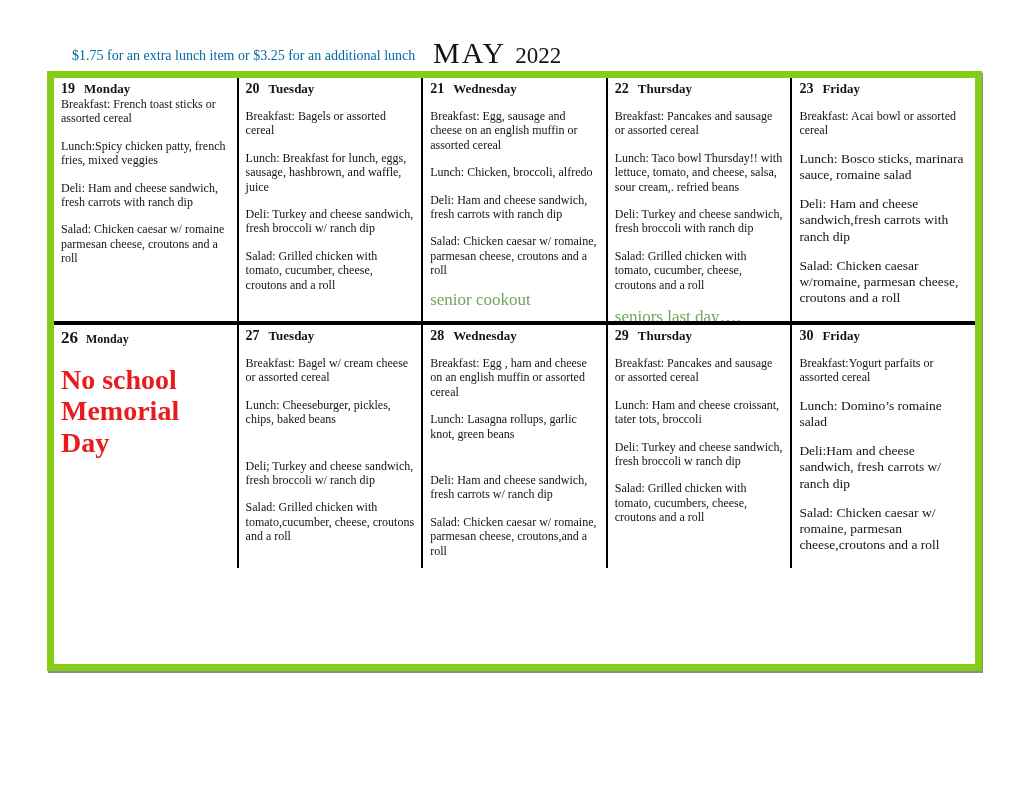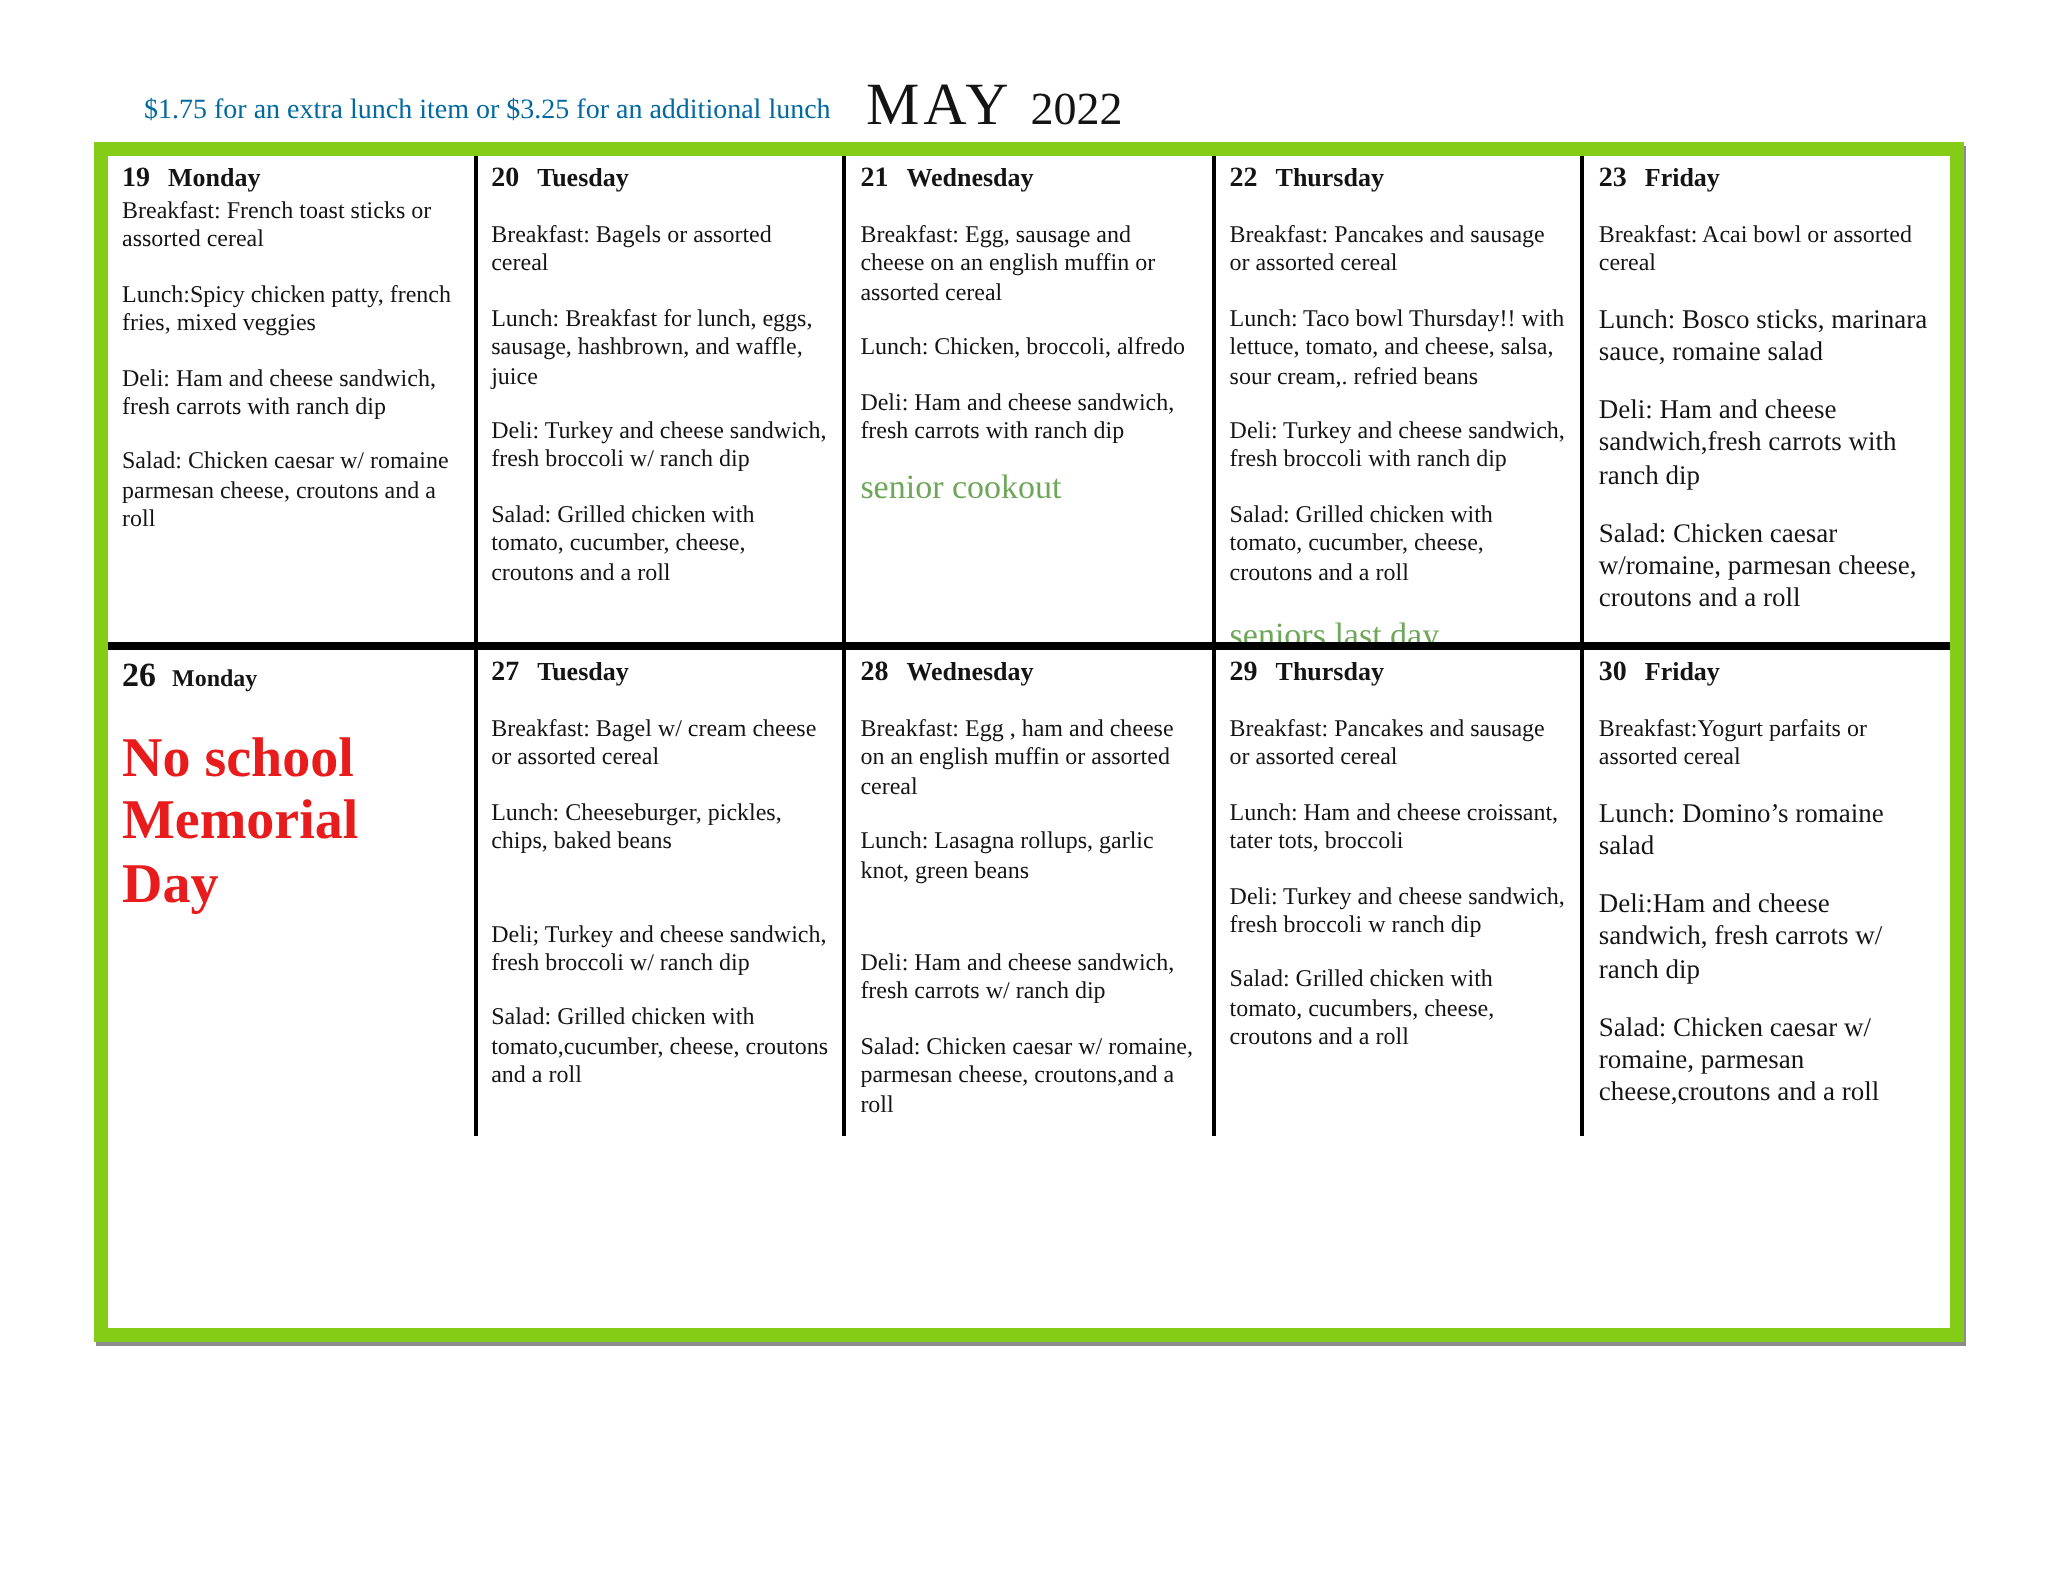--- a/index.html
+++ b/index.html
@@ -87,20 +87,21 @@
       <p class="para">Salad: Grilled chicken with tomato, cucumber, cheese, croutons and a roll</p>
     </div>
 
     <div class="cell">
       <div class="day-header">
         <span class="num">21</span><span class="dname">Wednesday</span>
       </div>
       <p class="para">Breakfast: Egg, sausage and cheese on an english muffin or assorted cereal</p>
       <p class="para">Lunch: Chicken, broccoli, alfredo</p>
       <p class="para">Deli: Ham and cheese sandwich, fresh carrots with ranch dip</p>
+      <p class="para">Salad: Chicken caesar w/ romaine, parmesan cheese, croutons and a roll</p>
       <div class="note-green">senior cookout</div>
     </div>
 
     <div class="cell">
       <div class="day-header">
         <span class="num">22</span><span class="dname">Thursday</span>
       </div>
       <p class="para">Breakfast: Pancakes and sausage or assorted  cereal</p>
       <p class="para">Lunch: Taco bowl Thursday!!  with lettuce,  tomato, and cheese, salsa, sour cream,. refried beans</p>
       <p class="para">Deli: Turkey and cheese sandwich, fresh broccoli with ranch dip</p>

